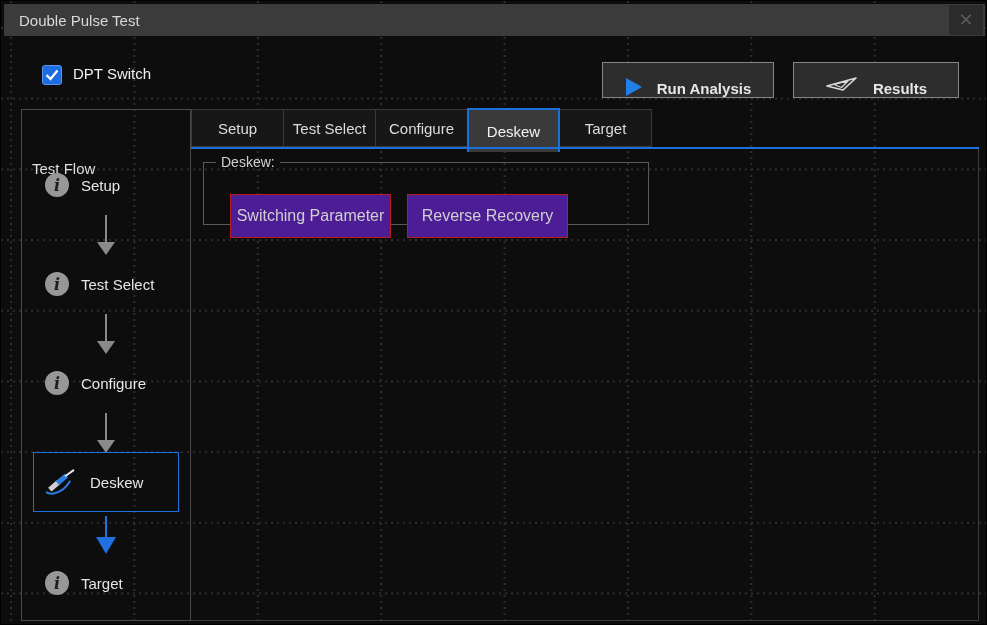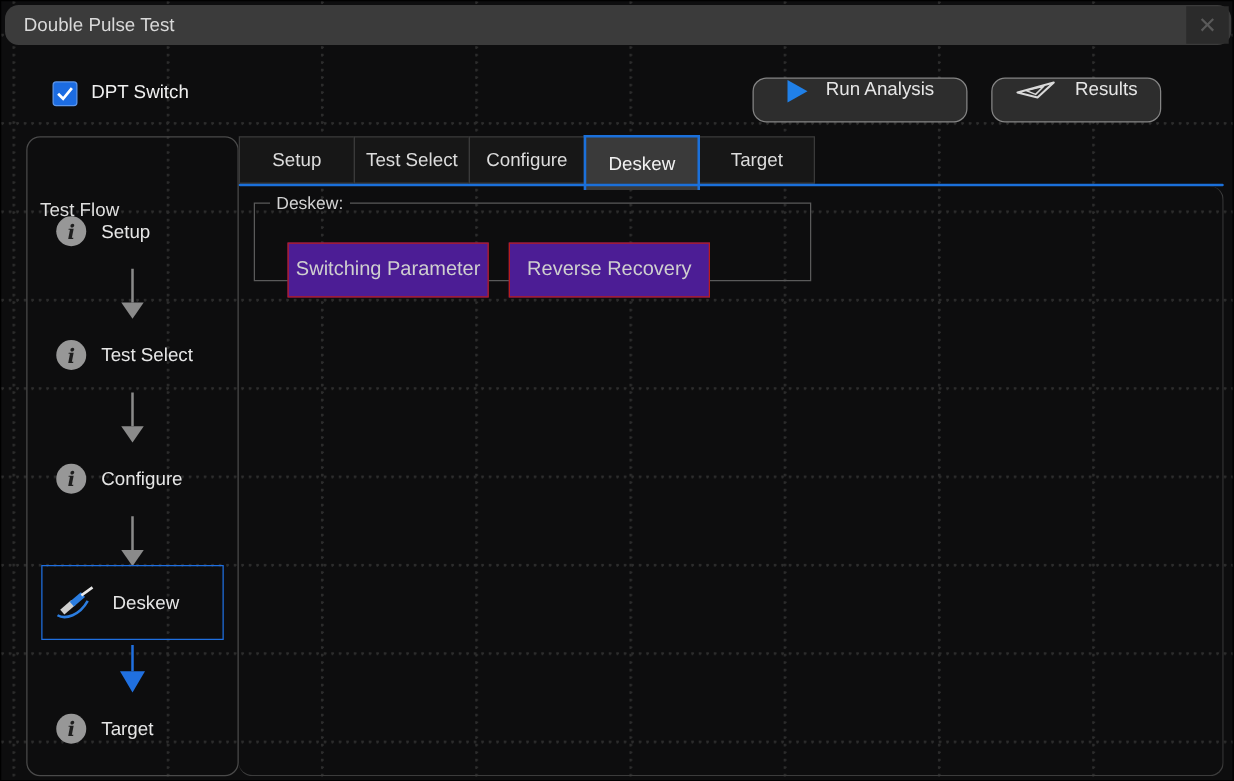--- a/index.html
+++ b/index.html
@@ -12,21 +12,21 @@
   }
   
   .dialog::before {
     content: ""; position: absolute; inset: 0; z-index: 0;
     background-image:
       radial-gradient(circle 1px at 1px 1px, #2c2c2c 0 1px, transparent 1.3px),
       radial-gradient(circle 1px at 1px 1px, #2c2c2c 0 1px, transparent 1.3px);
     background-size: 6px 70.7px, 123.4px 6px;
     background-position: 0 26px, 9px 0;
   }
-  .dialog > * { position: absolute; z-index: 1; border-radius: 11px; }
+  .dialog > * { position: absolute; z-index: 1; }
 
   
   .titlebar {
     left: 3px; top: 3px; width: 981px; height: 32px;
     background: #3b3b3b; display: flex; align-items: center;
     padding-left: 15px; font-size: 15px; color: #d9d9d9;
   }
   .close-btn {
     position: absolute; right: 2px; top: 1px; width: 34px; height: 30px;
     background: #2b2b2b; display: flex; align-items: center; justify-content: center;
@@ -37,25 +37,25 @@
   .dpt-switch { left: 28px; top: 64px; height: 24px; display: flex; align-items: flex-start; gap: 11px; cursor: default; padding-left: 13px; }
   .checkbox {
     width: 20px; height: 20px; border-radius: 3px;
     background: #1c6ce2; border: 1px solid #5d97ec;
     display: flex; align-items: center; justify-content: center;
   }
   .cb-label { font-size: 15px; color: #f0f0f0; }
 
   .btn {
     background: #2d2d2d; border: 1px solid #858585;
-    display: flex; align-items: flex-start; justify-content: center; gap: 14px;
-    font-size: 15px; color: #e6e6e6; cursor: default;
+    display: flex; align-items: flex-end; justify-content: center; gap: 14px;
+    font-size: 15px; color: #e6e6e6; cursor: default; font-weight: bold;
   }
   .run-btn { left: 601px; top: 61px; width: 172px; height: 36px; }
-  .results-btn { left: 792px; top: 61px; width: 136px; height: 36px; }
+  .results-btn { left: 792px; top: 61px; width: 166px; height: 36px; }
 
   
   .sidebar {
     left: 20px; top: 108px; width: 170px; height: 512px;
     border: 1px solid #4a4a4a;
   }
   .tf-title { position: absolute; left: 10px; top: 13px; font-size: 15px; color: #dedede; margin-top: 37px; }
   .step {
     position: absolute; left: 1px; width: 164px; height: 36px;
     display: flex; align-items: center; gap: 12px; padding-left: 22px; cursor: default;

